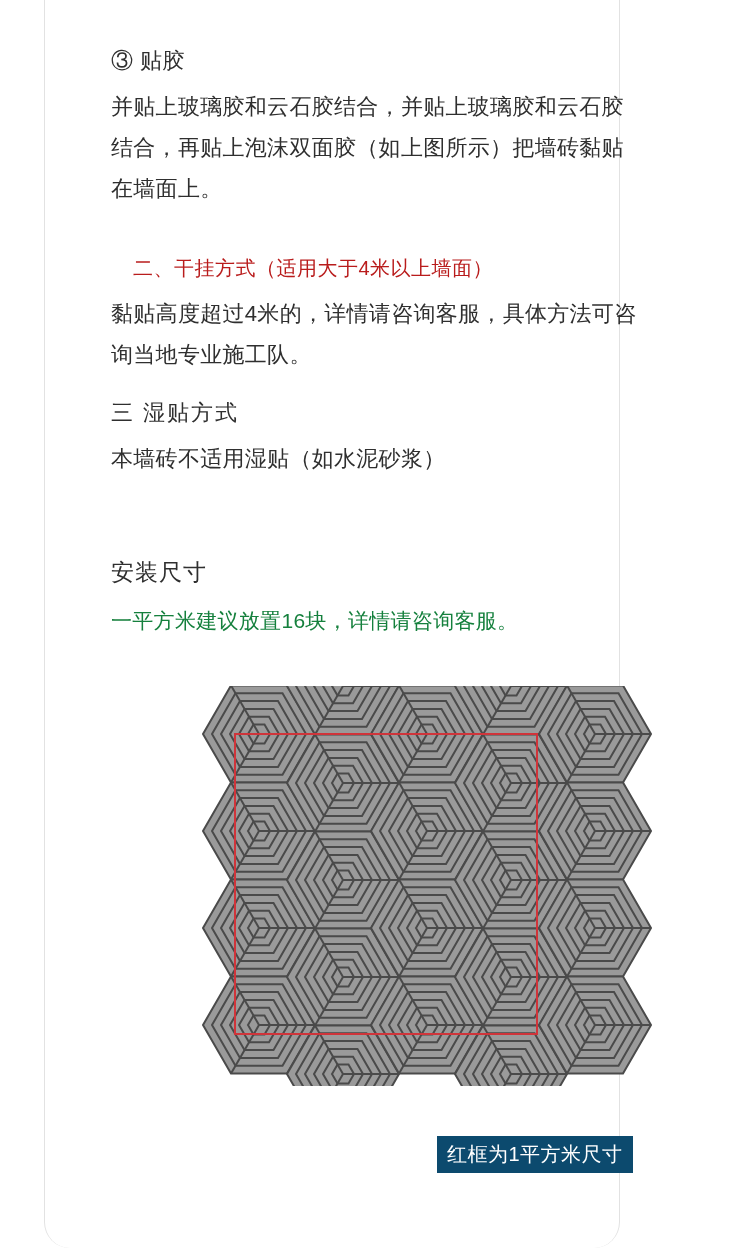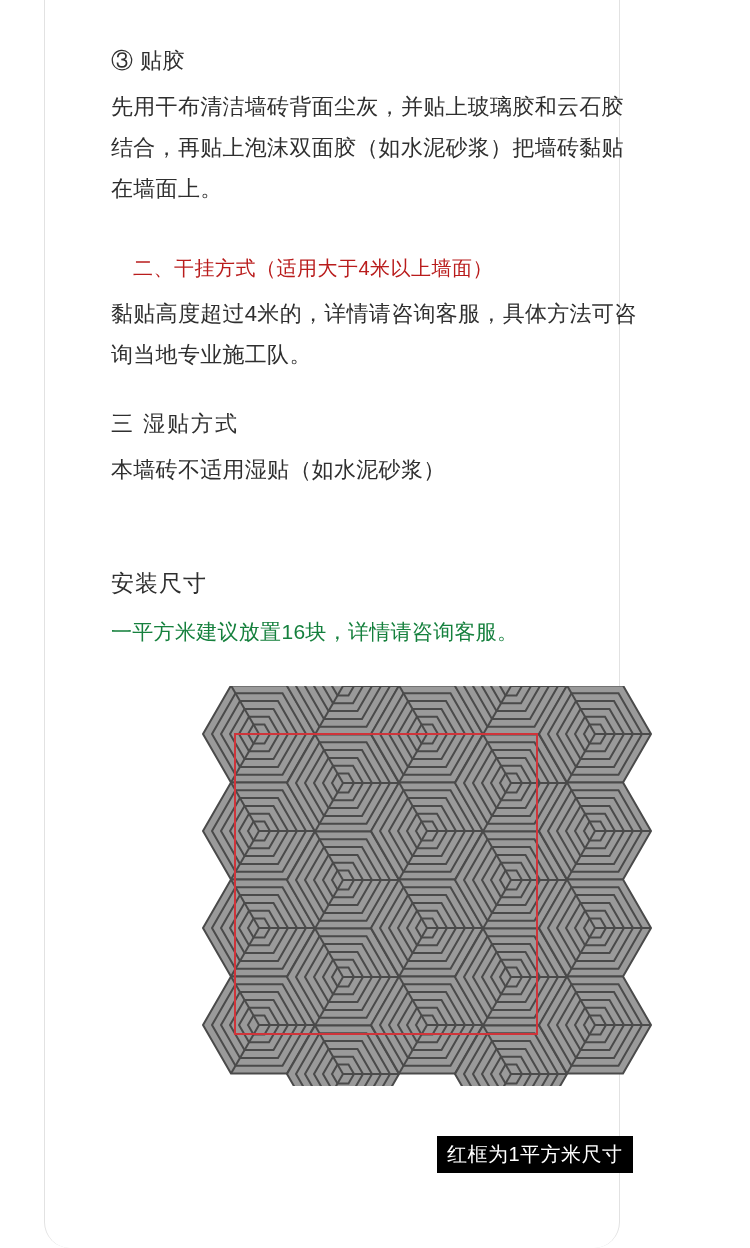--- a/index.html
+++ b/index.html
@@ -52,21 +52,21 @@
     color: #b91c1c;
     line-height: 34px;
     margin-top: 42px;
     letter-spacing: 0.5px;
     margin-left: 22px;
   }
   .heading-plain {
     font-size: 22px;
     color: #2f2f2f;
     line-height: 34px;
-    margin-top: 32px;
+    margin-top: 21px;
     letter-spacing: 2px;
   }
   .section-title {
     font-size: 23px;
     color: #2f2f2f;
     line-height: 34px;
     margin-top: 76px;
     letter-spacing: 1px;
   }
   .section-note {
@@ -89,38 +89,38 @@
     left: 0;
     top: 0;
     width: 662px;
     height: 400px;
   }
 
   .legend {
     position: absolute;
     left: 392px;
     top: 1136px;
-    background: #000000;
+    background: #0c4a6e;
     color: #ffffff;
     font-size: 20px;
     letter-spacing: 0.5px;
     padding: 6px 10px 7px 10px;
     line-height: 24px;
     white-space: nowrap;
   }
 </style>
 </head>
 <body>
 
 <div class="page">
 
   <div class="content">
 
     <div class="heading-sub">③ 贴胶</div>
-    <div class="para">先用干布清洁墙砖背面尘灰，并贴上玻璃胶和云石胶结合，再贴上泡沫双面胶（如水泥砂浆）把墙砖黏贴在墙面上。</div>
+    <div class="para">并贴上玻璃胶和云石胶结合，并贴上玻璃胶和云石胶结合，再贴上泡沫双面胶（如上图所示）把墙砖黏贴在墙面上。</div>
 
     <div class="heading-major">二、干挂方式（适用大于4米以上墙面）</div>
     <div class="para">黏贴高度超过4米的，详情请咨询客服，具体方法可咨询当地专业施工队。</div>
 
     <div class="heading-plain">三 湿贴方式</div>
     <div class="para">本墙砖不适用湿贴（如水泥砂浆）</div>
 
     <div class="section-title">安装尺寸</div>
     <div class="section-note">一平方米建议放置16块，详情请咨询客服。</div>
 

